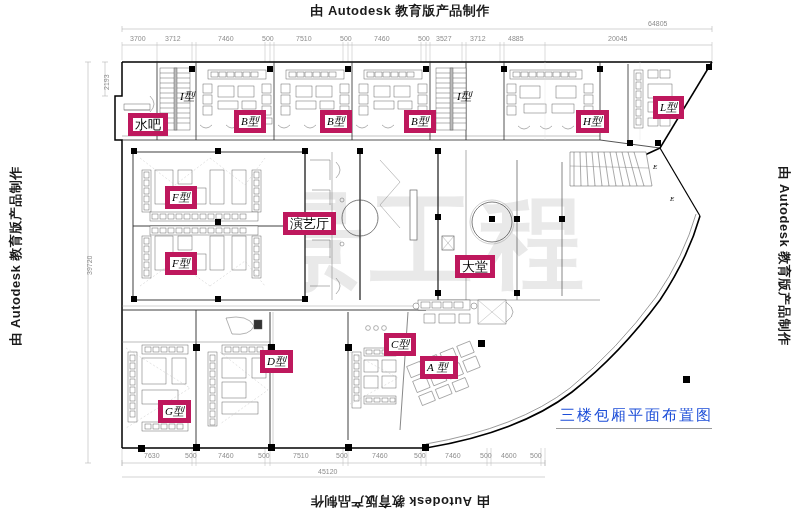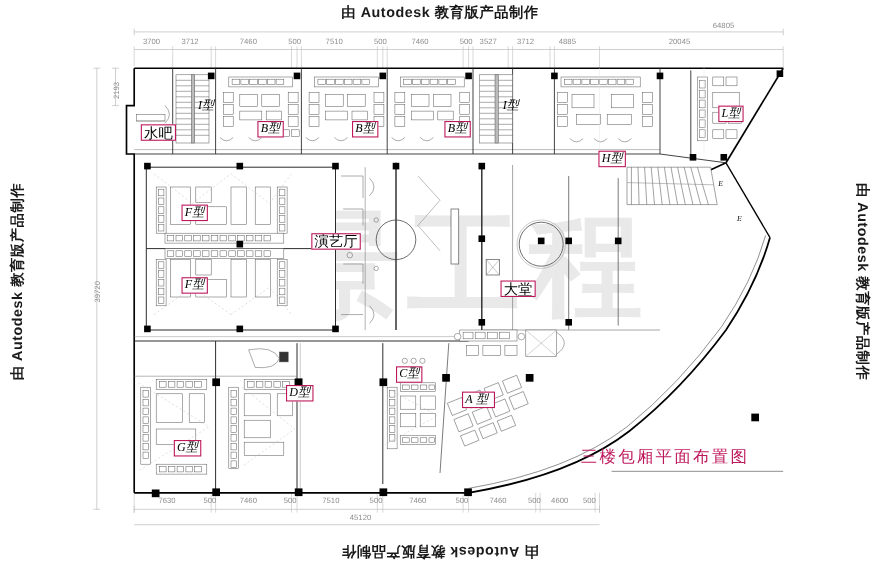--- a/index.html
+++ b/index.html
@@ -31,29 +31,29 @@
   #plan{position:absolute;left:0;top:0;width:800px;height:512px;z-index:2;}
 
   
   .dim{position:absolute;font-size:7px;color:#8d8d8d;white-space:nowrap;
        font-family:"Liberation Sans",sans-serif;z-index:4;}
   .dim-v{transform-origin:0 0;}
 
   
   .rlab{position:absolute;z-index:6;font-size:11px;color:#000;white-space:nowrap;
         font-family:"Liberation Serif","DejaVu Serif",serif;
-        background:#fff;border:1px solid #be185d;padding:0 2px;line-height:13px;
+        background:#fff;border:5px solid #be185d;padding:0 2px;line-height:13px;
         font-style:italic;}
   .rlab.cn{font-size:13px;font-style:normal;font-weight:normal;}
   .rlab.tiny{font-size:7px;border:none;background:transparent;}
 
   
-  #title{position:absolute;left:528px;top:406px;z-index:8;
+  #title{position:absolute;left:560px;top:406px;z-index:8;
          font-family:"Liberation Serif","DejaVu Serif",serif;
-         font-size:15px;color:#be185d;letter-spacing:2px;white-space:nowrap;}
+         font-size:15px;color:#1d4ed8;letter-spacing:2px;white-space:nowrap;}
   #titlerule{position:absolute;left:556px;top:428px;width:156px;height:1px;
              background:#999;z-index:8;}
 </style>
 </head>
 <body>
 
 <div id="stage">
 
   <div class="wm wm-top">由 Autodesk 教育版产品制作</div>
   <div class="wm wm-bottom">由 Autodesk 教育版产品制作</div>
@@ -713,29 +713,29 @@
 
   <div class="dim dim-v" style="left:86px;top:275px;transform:rotate(-90deg);">39720</div>
   <div class="dim dim-v" style="left:103px;top:90px;transform:rotate(-90deg);">2193</div>
 
   <div class="rlab cn" style="left:128px;top:113px;">水吧</div>
   <div class="rlab" style="left:178px;top:90px;border:none;background:transparent;">I型</div>
   <div class="rlab" style="left:234px;top:110px;">B型</div>
   <div class="rlab" style="left:320px;top:110px;">B型</div>
   <div class="rlab" style="left:404px;top:110px;">B型</div>
   <div class="rlab" style="left:455px;top:90px;border:none;background:transparent;">I型</div>
-  <div class="rlab" style="left:544px;top:110px;margin-top:27px;">H型</div>
+  <div class="rlab" style="left:576px;top:110px;">H型</div>
   <div class="rlab" style="left:653px;top:96px;">L型</div>
   <div class="rlab" style="left:165px;top:186px;">F型</div>
   <div class="rlab" style="left:165px;top:252px;">F型</div>
   <div class="rlab cn" style="left:283px;top:212px;">演艺厅</div>
   <div class="rlab cn" style="left:455px;top:255px;text-align:right;">大堂</div>
   <div class="rlab" style="left:158px;top:400px;">G型</div>
   <div class="rlab" style="left:260px;top:350px;">D型</div>
-  <div class="rlab" style="left:360px;top:333px;">C型</div>
+  <div class="rlab" style="left:384px;top:333px;">C型</div>
   <div class="rlab" style="left:420px;top:356px;letter-spacing:3px;">A型</div>
   <div class="rlab tiny" style="left:651px;top:161px;">E</div>
   <div class="rlab tiny" style="left:668px;top:193px;">E</div>
 
   <div id="title">三楼包厢平面布置图</div>
   <div id="titlerule"></div>
 
 </div>
 
 </body></html>

